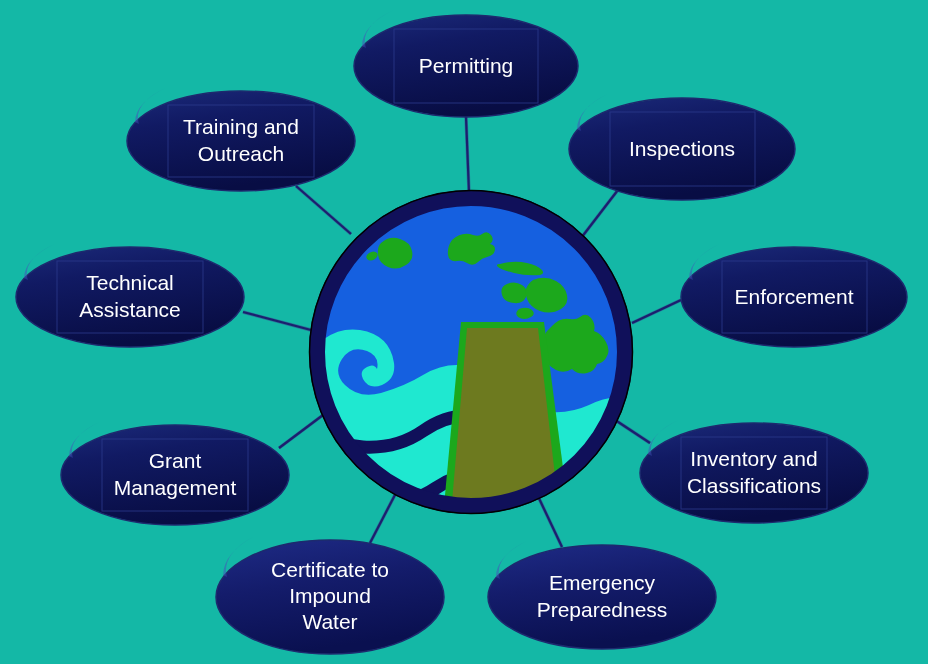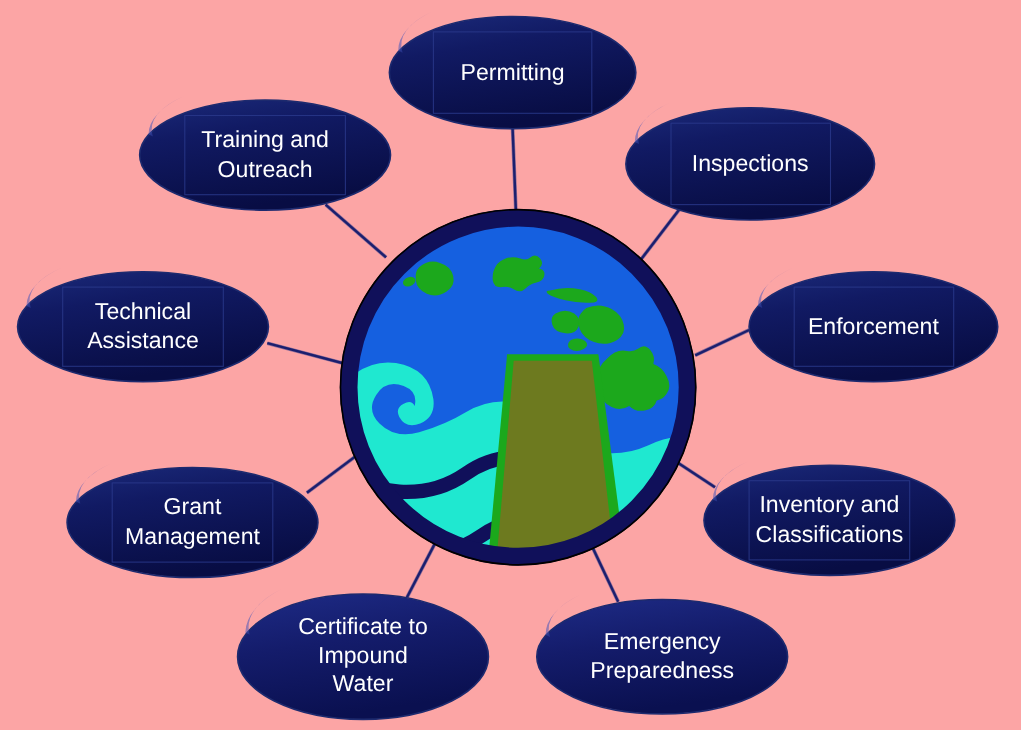--- a/index.html
+++ b/index.html
@@ -11,21 +11,21 @@
   body {
     width: 928px;
     height: 664px;
     overflow: hidden;
     font-family: "Liberation Sans", sans-serif;
   }
   #stage {
     position: relative;
     width: 928px;
     height: 664px;
-    background: #fca5a5;
+    background: #14b8a6;
   }
   #diagram-svg {
     position: absolute;
     left: 0;
     top: 0;
     width: 928px;
     height: 664px;
     display: block;
   }
   .node-label {

